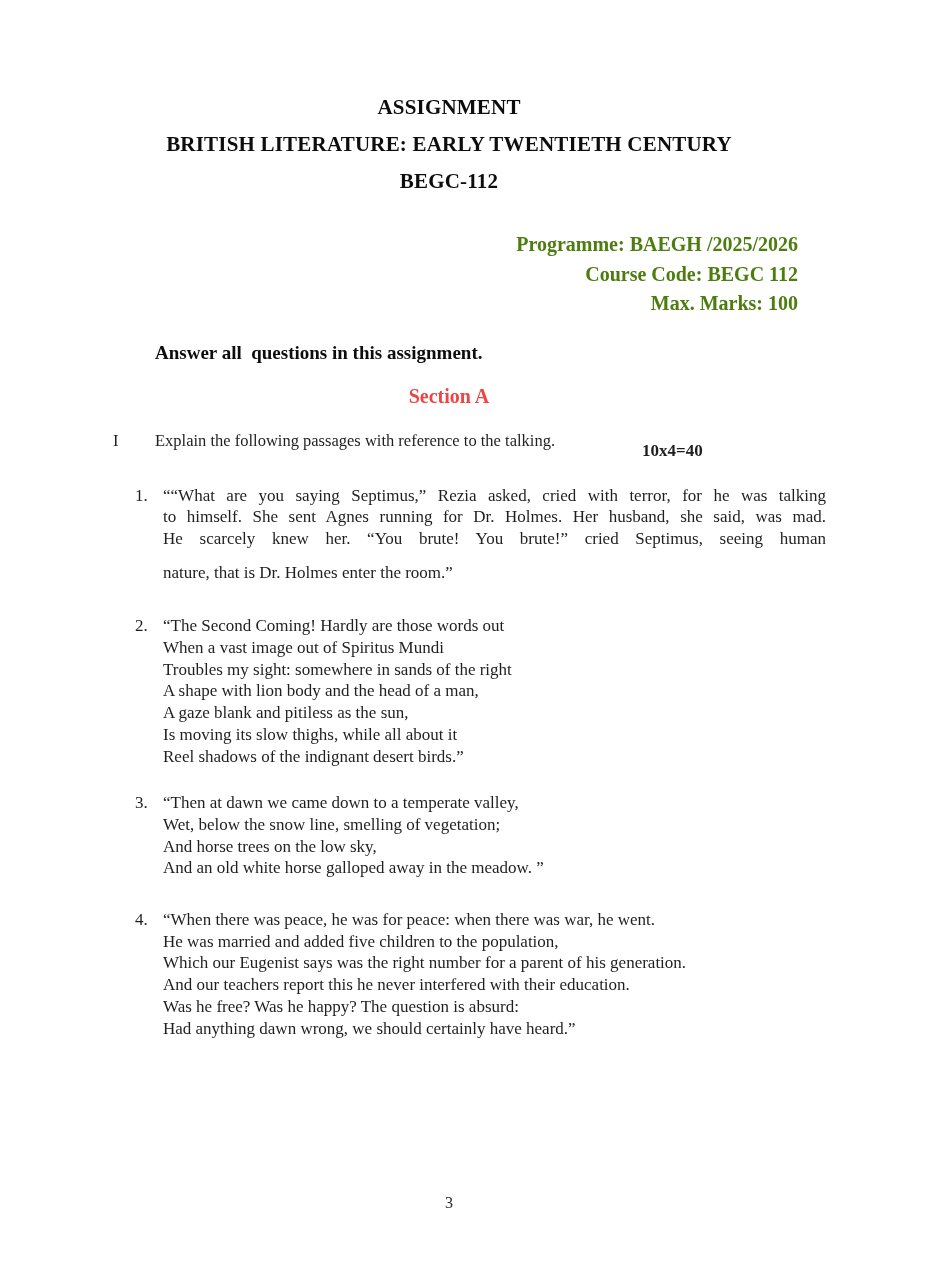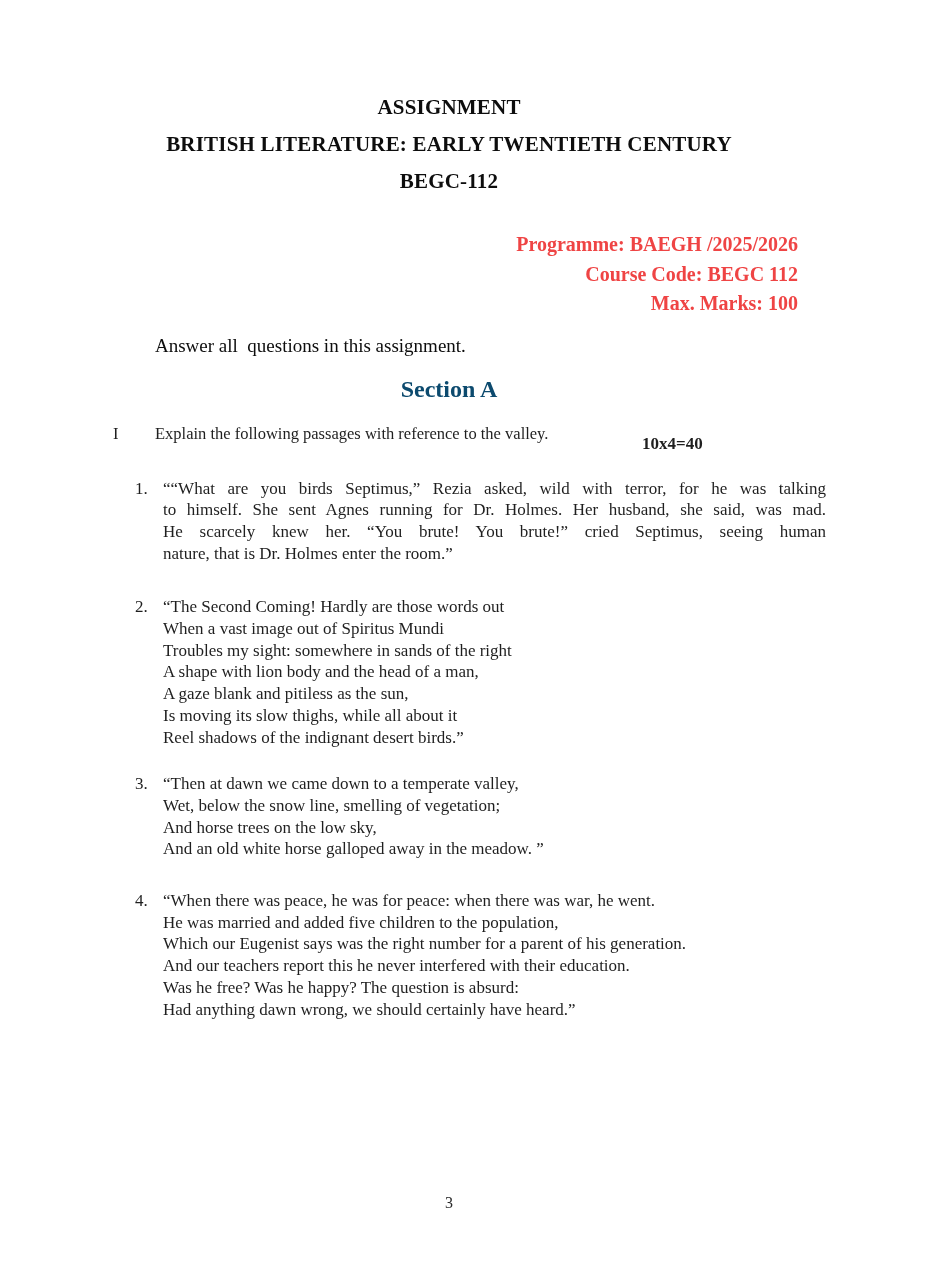--- a/index.html
+++ b/index.html
@@ -31,38 +31,38 @@
     color: #0d0d0d;
     letter-spacing: 0.2px;
   }
   .meta {
     margin-top: 30px;
     padding-right: 45px;
     text-align: right;
     font-weight: bold;
     font-size: 20px;
     line-height: 29.5px;
-    color: #ef4444;
+    color: #4d7c0f;
   }
   .instruction {
-    margin-top: 15px;
+    margin-top: 22px;
     margin-left: 100px;
-    font-weight: normal;
+    font-weight: bold;
     font-size: 19px;
     line-height: 23px;
     color: #0d0d0d;
     white-space: pre-wrap;
   }
   .section-heading {
     margin-top: 20px;
     text-align: center;
     font-weight: bold;
-    font-size: 24px;
+    font-size: 20px;
     line-height: 24px;
-    color: #0c4a6e;
+    color: #ef4444;
   }
   .qrow {
     position: relative;
     margin-top: 22px;
     font-size: 16.5px;
     line-height: 21px;
     min-height: 21px;
   }
   .qroman {
     position: absolute;
@@ -97,20 +97,21 @@
   }
   .passage .ptext .line {
     min-height: 21.7px;
   }
   .passage.prose .ptext .line {
     text-align: justify;
     text-align-last: justify;
   }
   .passage.prose .ptext .line:last-child {
     text-align-last: left;
+    margin-top: 12px;
   }
   .p1 { margin-top: 34px; }
   .p2 { margin-top: 32px; }
   .p3 { margin-top: 25px; }
   .p4 { margin-top: 30px; }
   .page-number {
     position: absolute;
     top: 1194px;
     left: 0;
     width: 100%;
@@ -135,28 +136,28 @@
     <div>Course Code: BEGC 112</div>
     <div>Max. Marks: 100</div>
   </div>
 
   <div class="instruction">Answer all  questions in this assignment.</div>
 
   <div class="section-heading">Section A</div>
 
   <div class="qrow">
     <span class="qroman">I</span>
-    <span class="qtext">Explain the following passages with reference to the valley.</span>
+    <span class="qtext">Explain the following passages with reference to the talking.</span>
     <span class="qmarks">10x4=40</span>
   </div>
 
   <div class="passage prose p1">
     <span class="pnum">1.</span>
     <div class="ptext">
-        <div class="line">““What are you birds Septimus,” Rezia asked, wild with terror, for he was talking</div>
+        <div class="line">““What are you saying Septimus,” Rezia asked, cried with terror, for he was talking</div>
         <div class="line">to himself. She sent Agnes running for Dr. Holmes. Her husband, she said, was mad.</div>
         <div class="line">He scarcely knew her. “You brute! You brute!” cried Septimus, seeing human</div>
         <div class="line">nature, that is Dr. Holmes enter the room.”</div>
       </div>
   </div>
 
   <div class="passage verse p2">
     <span class="pnum">2.</span>
     <div class="ptext">
         <div class="line">“The Second Coming! Hardly are those words out</div>

